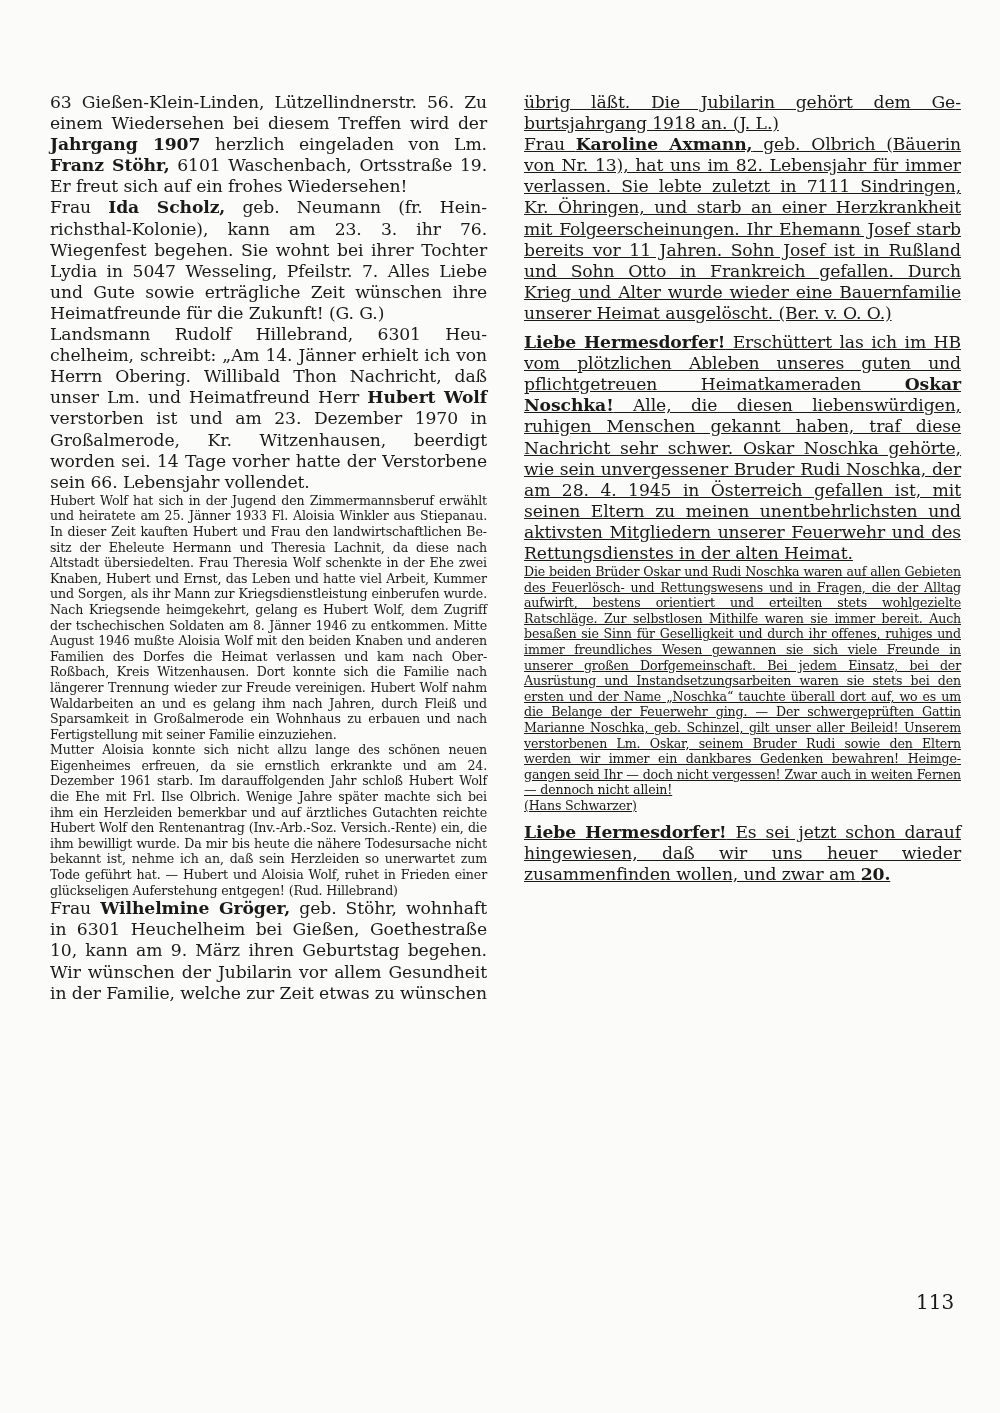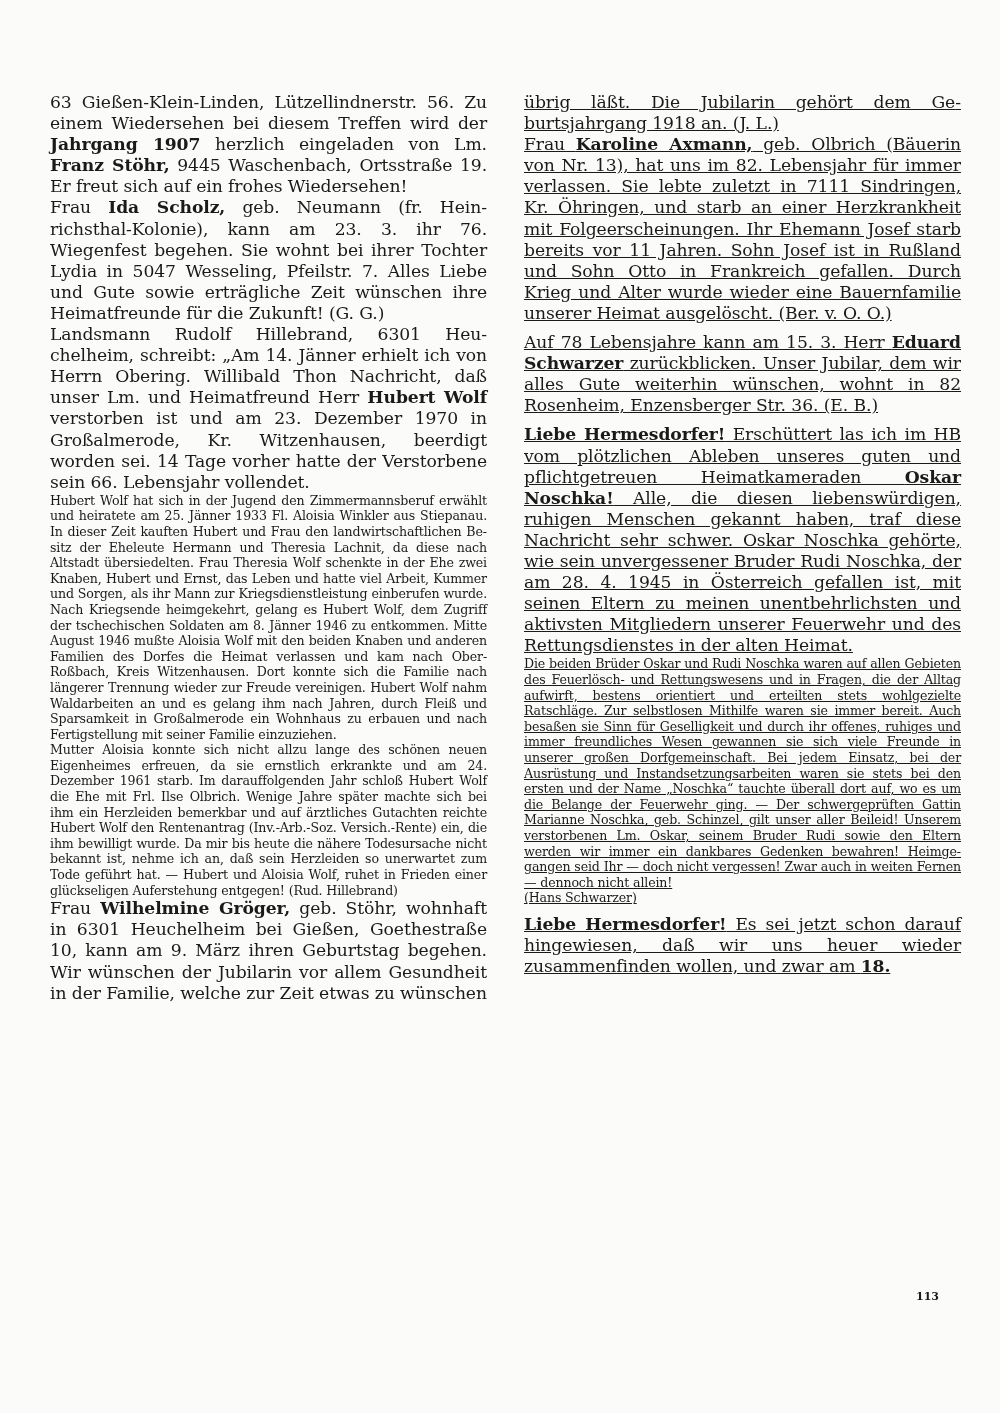--- a/index.html
+++ b/index.html
@@ -18,42 +18,41 @@
   .col.right { left: 524px; text-decoration: underline; }
   p { margin: 0; text-align: justify; hyphens: manual; }
   .lg { font-size: 17.2px; line-height: 21.1px; letter-spacing: -0.1px; }
   .sm { font-size: 12.6px; line-height: 15.6px; letter-spacing: -0.15px; }
   .hd { font-family: "DejaVu Serif", "Liberation Serif", serif; font-weight: bold; font-size: 15.4px; line-height: 21px; margin-top: 9px; margin-bottom: 2px; letter-spacing: -0.2px; }
   .gap { margin-top: 8px; }
   b { font-weight: bold; }
   .sig { text-align: left; }
   .pagenum {
     position: absolute; left: 916px; top: 1290px;
-    font-size: 11px; font-weight: bold;
+    font-size: 20px; font-weight: normal;
   }
 </style>
 </head>
 <body>
 
 <div class="col left">
-  <p class="lg"><span>63 Gießen-Klein-Linden, Lützellindnerstr. 56. Zu einem Wiedersehen bei diesem Tref­fen wird der </span><b>Jahrgang 1907</b><span> herzlich ein­geladen von Lm. </span><b>Franz Stöhr,</b><span> 9445 Wa­schenbach, Ortsstraße 19. Er freut sich auf ein frohes Wiedersehen!</span></p>
+  <p class="lg"><span>63 Gießen-Klein-Linden, Lützellindnerstr. 56. Zu einem Wiedersehen bei diesem Tref­fen wird der </span><b>Jahrgang 1907</b><span> herzlich ein­geladen von Lm. </span><b>Franz Stöhr,</b><span> 6101 Wa­schenbach, Ortsstraße 19. Er freut sich auf ein frohes Wiedersehen!</span></p>
 
   <p class="lg"><span>Frau </span><b>Ida Scholz,</b><span> geb. Neumann (fr. Hein­richsthal-Kolonie), kann am 23. 3. ihr 76. Wiegenfest begehen. Sie wohnt bei ihrer Tochter Lydia in 5047 Wesseling, Pfeilstr. 7. Alles Liebe und Gute sowie erträgliche Zeit wünschen ihre Heimatfreunde für die Zu­kunft! (G. G.)</span></p>
 
   <p class="lg"><span>Landsmann Rudolf Hillebrand, 6301 Heu­chelheim, schreibt: „Am 14. Jänner erhielt ich von Herrn Obering. Willibald Thon Nachricht, daß unser Lm. und Heimat­freund Herr </span><b>Hubert Wolf</b><span> verstorben ist und am 23. Dezember 1970 in Großalmero­de, Kr. Witzenhausen, beerdigt worden sei. 14 Tage vorher hatte der Verstorbene sein 66. Lebensjahr vollendet.</span></p>
   <p class="sm">Hubert Wolf hat sich in der Jugend den Zimmer­mannsberuf erwählt und heiratete am 25. Jänner 1933 Fl. Aloisia Winkler aus Stiepanau. In dieser Zeit kauften Hubert und Frau den landwirtschaftlichen Be­sitz der Eheleute Hermann und Theresia Lachnit, da diese nach Altstadt übersiedelten. Frau Theresia Wolf schenkte in der Ehe zwei Knaben, Hubert und Ernst, das Leben und hatte viel Arbeit, Kummer und Sorgen, als ihr Mann zur Kriegsdienstleistung einberufen wur­de. Nach Kriegsende heimgekehrt, gelang es Hubert Wolf, dem Zugriff der tschechischen Soldaten am 8. Jänner 1946 zu entkommen. Mitte August 1946 mußte Aloisia Wolf mit den beiden Knaben und anderen Fa­milien des Dorfes die Heimat verlassen und kam nach Ober-Roßbach, Kreis Witzenhausen. Dort konnte sich die Familie nach längerer Trennung wieder zur Freude vereinigen. Hubert Wolf nahm Waldarbeiten an und es gelang ihm nach Jahren, durch Fleiß und Sparsam­keit in Großalmerode ein Wohnhaus zu erbauen und nach Fertigstellung mit seiner Familie einzuziehen.</p>
   <p class="sm">Mutter Aloisia konnte sich nicht allzu lange des schö­nen neuen Eigenheimes erfreuen, da sie ernstlich er­krankte und am 24. Dezember 1961 starb. Im darauf­folgenden Jahr schloß Hubert Wolf die Ehe mit Frl. Ilse Olbrich. Wenige Jahre später machte sich bei ihm ein Herzleiden bemerkbar und auf ärztliches Gut­achten reichte Hubert Wolf den Rentenantrag (Inv.-Arb.-Soz. Versich.-Rente) ein, die ihm bewilligt wurde. Da mir bis heute die nähere Todesursache nicht be­kannt ist, nehme ich an, daß sein Herzleiden so un­erwartet zum Tode geführt hat. — Hubert und Aloisia Wolf, ruhet in Frieden einer glückseligen Auferstehung entgegen! (Rud. Hillebrand)</p>
   <p class="lg" style="margin-top:0"><span>Frau </span><b>Wilhelmine Gröger,</b><span> geb. Stöhr, wohn­haft in 6301 Heuchelheim bei Gießen, Goe­thestraße 10, kann am 9. März ihren Ge­burtstag begehen. Wir wünschen der Jubi­larin vor allem Gesundheit in der Fami­lie, welche zur Zeit etwas zu wünschen</span></p>
 </div>
 
 <div class="col right">
   <p class="lg">übrig läßt. Die Jubilarin gehört dem Ge­burtsjahrgang 1918 an. (J. L.)</p>
 
   <p class="lg"><span>Frau </span><b>Karoline Axmann,</b><span> geb. Olbrich (Bäuerin von Nr. 13), hat uns im 82. Le­bensjahr für immer verlassen. Sie lebte zu­letzt in 7111 Sindringen, Kr. Öhringen, und starb an einer Herzkrankheit mit Folge­erscheinungen. Ihr Ehemann Josef starb bereits vor 11 Jahren. Sohn Josef ist in Rußland und Sohn Otto in Frankreich ge­fallen. Durch Krieg und Alter wurde wie­der eine Bauernfamilie unserer Heimat ausgelöscht. (Ber. v. O. O.)</span></p>
 
-  <p class="lg gap"><span>Auf 78 Lebensjahre kann am 15. 3. Herr </span><b>Eduard Schwarzer</b><span> zurückblicken. Unser Jubilar, dem wir alles Gute weiterhin wün­schen, wohnt in 82 Rosenheim, Enzensber­ger Str. 36. (E. B.)</span></p>
   <p class="lg gap"><b>Liebe Hermesdorfer!</b><span> Erschüttert las ich im HB vom plötzlichen Ableben unseres guten und pflichtgetreuen Heimatkameraden </span><b>Os­kar Noschka!</b><span> Alle, die diesen liebenswür­digen, ruhigen Menschen gekannt haben, traf diese Nachricht sehr schwer. Oskar Noschka gehörte, wie sein unvergessener Bruder Rudi Noschka, der am 28. 4. 1945 in Österreich gefallen ist, mit seinen Eltern zu meinen unentbehrlichsten und aktivsten Mitgliedern unserer Feuerwehr und des Rettungsdienstes in der alten Heimat.</span></p>
   <p class="sm">Die beiden Brüder Oskar und Rudi Noschka waren auf allen Gebieten des Feuerlösch- und Rettungswesens und in Fragen, die der Alltag aufwirft, bestens orien­tiert und erteilten stets wohlgezielte Ratschläge. Zur selbstlosen Mithilfe waren sie immer bereit. Auch besaßen sie Sinn für Geselligkeit und durch ihr offe­nes, ruhiges und immer freundliches Wesen gewannen sie sich viele Freunde in unserer großen Dorfgemein­schaft. Bei jedem Einsatz, bei der Ausrüstung und Instandsetzungsarbeiten waren sie stets bei den ersten und der Name „Noschka“ tauchte überall dort auf, wo es um die Belange der Feuerwehr ging. — Der schwer­geprüften Gattin Marianne Noschka, geb. Schinzel, gilt unser aller Beileid! Unserem verstorbenen Lm. Oskar, seinem Bruder Rudi sowie den Eltern werden wir immer ein dankbares Gedenken bewahren! Heimge­gangen seid Ihr — doch nicht vergessen! Zwar auch in weiten Fernen — dennoch nicht allein!</p>
   <p class="sm sig">(Hans Schwarzer)</p>
-  <p class="lg gap"><b>Liebe Hermesdorfer!</b><span> Es sei jetzt schon dar­auf hingewiesen, daß wir uns heuer wieder zusammenfinden wollen, und zwar am </span><b>18.</b></p>
+  <p class="lg gap"><b>Liebe Hermesdorfer!</b><span> Es sei jetzt schon dar­auf hingewiesen, daß wir uns heuer wieder zusammenfinden wollen, und zwar am </span><b>20.</b></p>
 </div>
 
 <div class="pagenum">113</div>
 
 </body></html>

